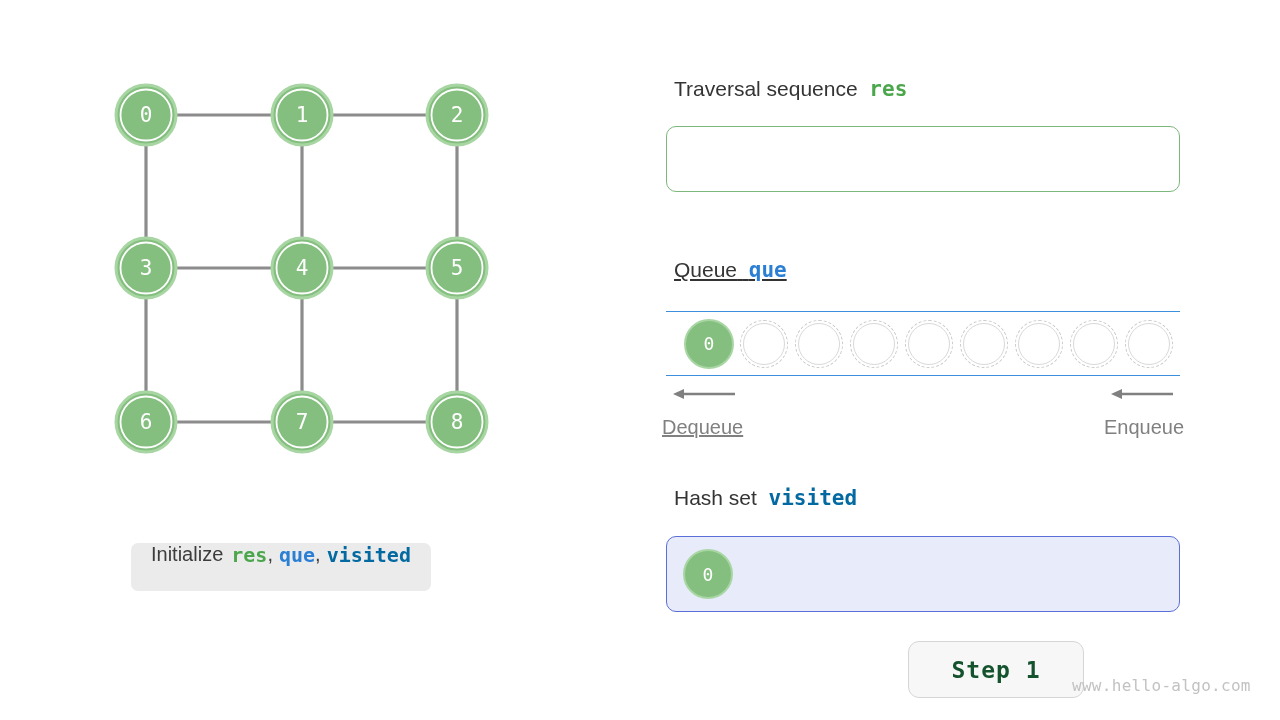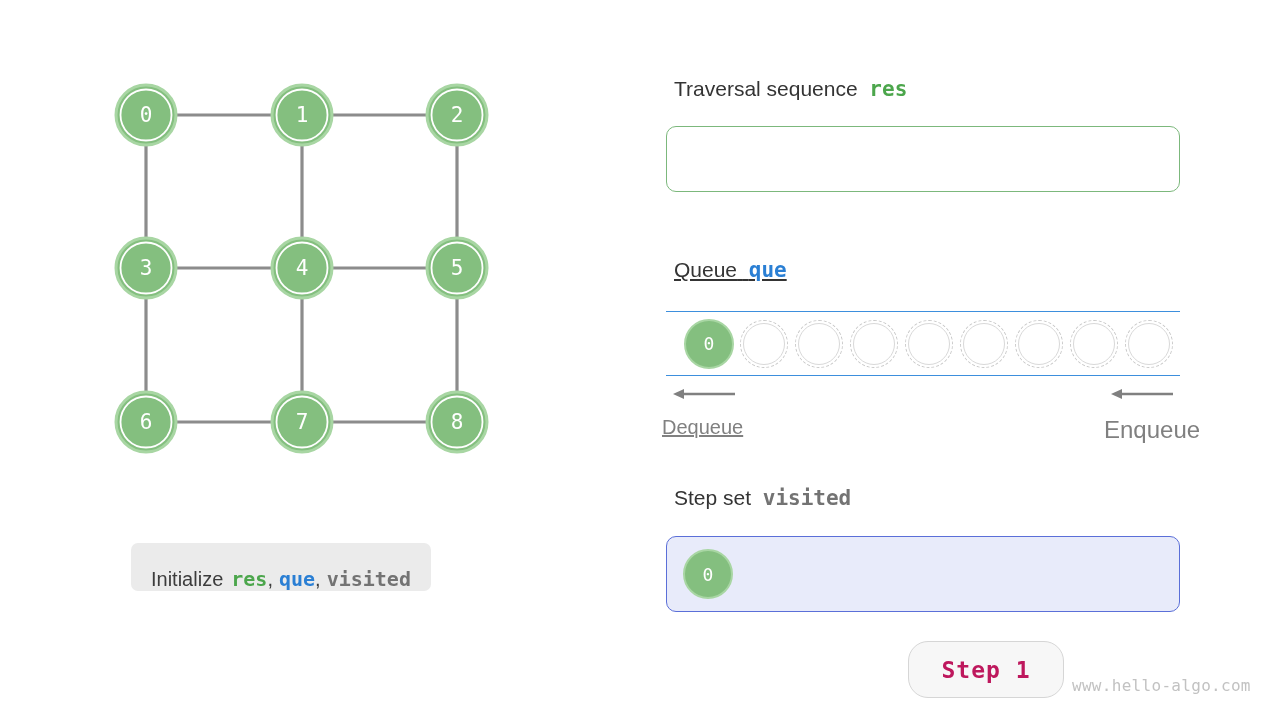--- a/index.html
+++ b/index.html
@@ -35,32 +35,32 @@
   }
 
   
   #caption-box {
     position: absolute;
     left: 131px;
     top: 543px;
     height: 48px;
     box-sizing: border-box;
     display: flex;
-    align-items: flex-end;
+    align-items: flex-start;
     padding: 0 20px;
     background: #ebebeb;
     border-radius: 7px;
     font-size: 20px;
     color: #3c3c3c;
     white-space: nowrap;
   }
   #caption-box .mono { font-size: 20px; }
   .c-res { color: #4ca64c; }
   .c-que { color: #2a7fd4; }
-  .c-visited { color: #737373; }
+  .c-visited { color: #0369a1; }
   .c-comma { color: #3c3c3c; }
 
   
   #right-panel {
     position: absolute;
     left: 666px;
     top: 0;
     width: 540px;
     height: 620px;
   }
@@ -160,21 +160,21 @@
     position: absolute;
     left: -4px; top: 416px;
     font-size: 20px;
     color: #808080;
     white-space: nowrap;
     text-decoration: underline;
   }
   #enq-label {
     position: absolute;
     left: 438px; top: 416px;
-    font-size: 24px;
+    font-size: 20px;
     color: #808080;
     white-space: nowrap;
   }
 
   
   #visited-title { position: absolute; left: 8px; top: 487px; }
   #visited-box {
     position: absolute;
     left: 0px;
     top: 536px;
@@ -193,33 +193,33 @@
     width: 54px;
     height: 54px;
     flex: 0 0 54px;
   }
 
   
   #step-badge {
     position: absolute;
     left: 908px;
     top: 641px;
-    width: 156px;
+    width: 176px;
     height: 57px;
     box-sizing: border-box;
     border: 1.4px solid #d6d6d6;
-    border-radius: 20px;
+    border-radius: 11px;
     background: #f7f7f7;
     display: flex;
     align-items: center;
     justify-content: center;
     font-family: "DejaVu Sans Mono", "Liberation Mono", monospace;
     font-size: 23px;
     font-weight: bold;
-    color: #be185d;
+    color: #14532d;
     letter-spacing: 1px;
   }
 
   #watermark {
     position: absolute;
     left: 1072px;
     top: 676px;
     font-family: "DejaVu Sans Mono", "Liberation Mono", monospace;
     font-size: 16px;
     color: #c2c2c2;
@@ -364,21 +364,21 @@
   </svg>
   <div id="deq-label">Dequeue</div>
 
   <svg class="q-arrow" id="enq-arrow" viewBox="0 0 66 16">
     <line x1="64" y1="8" x2="10" y2="8" stroke="#808080" stroke-width="2.6"></line>
     <polygon points="2,8 13,3 13,13" fill="#808080"></polygon>
   </svg>
   <div id="enq-label">Enqueue</div>
 
   <div class="section-title" id="visited-title">
-    <span>Step set</span>
+    <span>Hash set</span>
     <span>&nbsp;</span><span class="mono c-visited">visited</span>
   </div>
   <div id="visited-box">
       <div class="set-chip">
         <div class="node-chip">0</div>
       </div>
     </div>
 </div>
 
 <div id="step-badge">Step 1</div>

